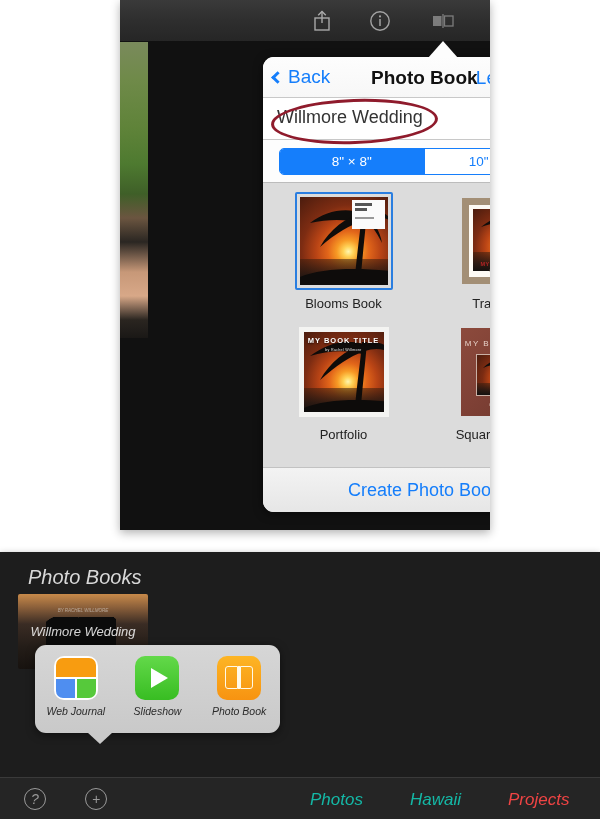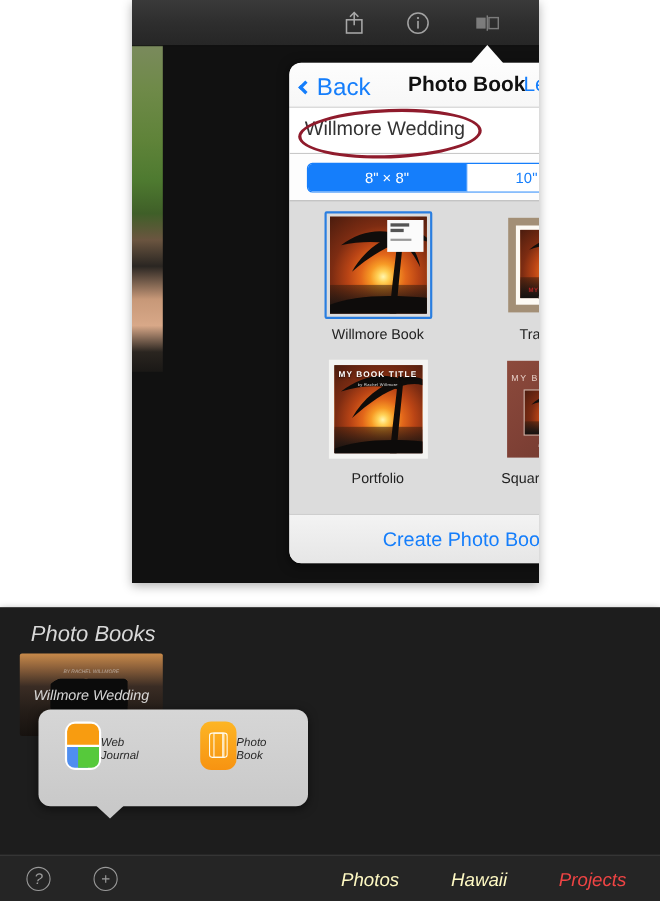--- a/index.html
+++ b/index.html
@@ -55,21 +55,21 @@
     box-shadow: 0 2px 10px rgba(0,0,0,0.55);
     z-index: 4;
   }
   #nav-bar {
     position: relative; height: 41px; width: 100%;
     background: linear-gradient(to bottom, #fdfdfd 0%, #f7f7f7 100%);
     border-bottom: 1px solid #c8c8c8;
   }
   #back-btn {
     position: absolute; left: 10px; top: 9px;
-    color: #157efb; font-size: 22px; display: flex; align-items: center;
+    color: #157efb; font-size: 19px; display: flex; align-items: center;
   }
   #back-chevron {
     display: inline-block; width: 9px; height: 9px;
     border-left: 3px solid #157efb; border-bottom: 3px solid #157efb;
     transform: rotate(45deg); margin-right: 6px; margin-top: 1px;
   }
   #nav-title {
     position: absolute; left: 108px; top: 10px;
     font-size: 19px; font-weight: bold; color: #111;
   }
@@ -268,21 +268,21 @@
     display: flex; align-items: flex-start; justify-content: space-around;
     padding-top: 11px;
   }
   #add-popover::after {
     content: ""; position: absolute; left: 52px; bottom: -11px;
     width: 0; height: 0;
     border-left: 13px solid transparent;
     border-right: 13px solid transparent;
     border-top: 12px solid #c9c9c9;
   }
-  .ap-item { display: flex; flex-direction: row; align-items: center; cursor: pointer; width: 74px; }
+  .ap-item { display: flex; flex-direction: column; align-items: center; cursor: pointer; width: 74px; }
   .ap-icon { width: 44px; height: 44px; border-radius: 10px; position: relative; overflow: hidden; }
   .ap-label { font-size: 10.5px; color: #2b2b2b; margin-top: 5px; }
 
   
   #ic-webjournal { background: #fff; padding: 2px; }
   #ic-webjournal .q { position: absolute; }
   #ic-wj-top { left:2px; top:2px; right:2px; height: 19px; background: #f89c10; border-radius: 7px 7px 0 0; }
   #ic-wj-bl  { left:2px; bottom:2px; width: 19px; height: 19px; background: #4f8ef0; border-radius: 0 0 0 7px; }
   #ic-wj-br  { right:2px; bottom:2px; width: 19px; height: 19px; background: #56c93b; border-radius: 0 0 7px 0; }
 
@@ -312,21 +312,21 @@
   .circ-icon {
     position: absolute; top: 10px; width: 22px; height: 22px;
     border: 1.6px solid #9a9a9a; border-radius: 50%;
     color: #9a9a9a; font-size: 14px;
     display: flex; align-items: center; justify-content: center;
     cursor: pointer;
   }
   #help-icon { left: 24px; }
   #plus-icon { left: 85px; }
   .bs-tab {
-    position: absolute; top: 12px; font-size: 17px; cursor: pointer; color: #fef9c3;
+    position: absolute; top: 12px; font-size: 17px; cursor: pointer; color: #14b8a6;
   }
   .bs-tab.active { color: #ef4444; }
   #tab-photos  { left: 310px; }
   #tab-albums  { left: 410px; }
   #tab-projects{ left: 508px; }
 </style>
 </head>
 <body>
 
 <div id="page">
@@ -398,21 +398,21 @@
                   <path d="M64 17 C74 24 80 34 82 46 C76 34 70 26 64 22 Z" fill="#100d0b"></path>
                   <path d="M0 80 C20 72 50 70 92 74 L92 92 L0 92 Z" fill="#0e0c0b"></path>
                 </svg>
               </div>
               <div id="bk1-card">
                 <div class="card-l1"></div>
                 <div class="card-l2"></div>
                 <div class="card-l3"></div>
               </div>
             </div>
-            <div class="book-label">Willmore Book</div>
+            <div class="book-label">Blooms Book</div>
           </div>
 
           <div class="book-cell">
             <div class="thumb-box">
               <div id="bk2-frame">
                 <div id="bk2-inner">
                   <div id="bk2-photo" class="sunset">
                     <svg class="palm" width="78" height="62" viewBox="0 0 78 62">
                       <path d="M50 4 C48 22 45 40 44 62 L49 62 C50 40 53 22 55 4 Z" fill="#120e0c"></path>
                       <path d="M52 5 C36 2 20 8 8 18 C24 12 40 12 52 14 Z" fill="#120e0c"></path>
@@ -493,20 +493,26 @@
 
       <div class="ap-item">
         <div class="ap-icon" id="ic-webjournal">
           <div class="q" id="ic-wj-top"></div>
           <div class="q" id="ic-wj-bl"></div>
           <div class="q" id="ic-wj-br"></div>
         </div>
         <div class="ap-label">Web Journal</div>
       </div>
 
+      <div class="ap-item">
+        <div class="ap-icon" id="ic-slideshow">
+          <div class="tri"></div>
+        </div>
+        <div class="ap-label">Slideshow</div>
+      </div>
 
       <div class="ap-item">
         <div class="ap-icon" id="ic-photobook">
           <div class="pg l"></div>
           <div class="pg r"></div>
           <div class="spine"></div>
         </div>
         <div class="ap-label">Photo Book</div>
       </div>
 

